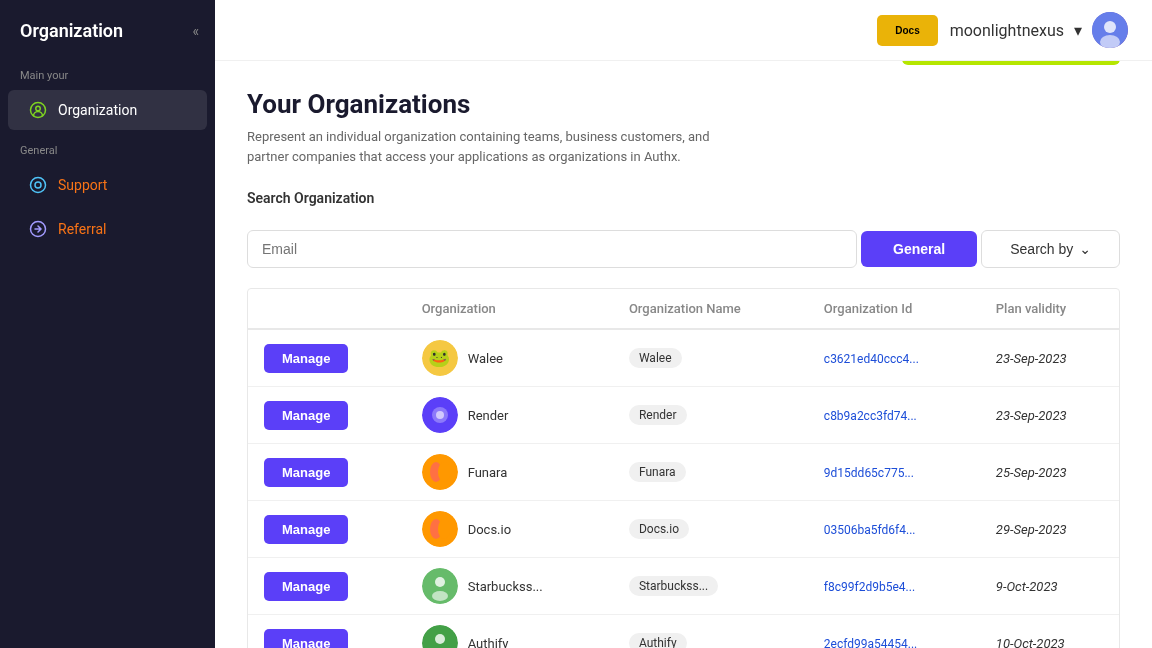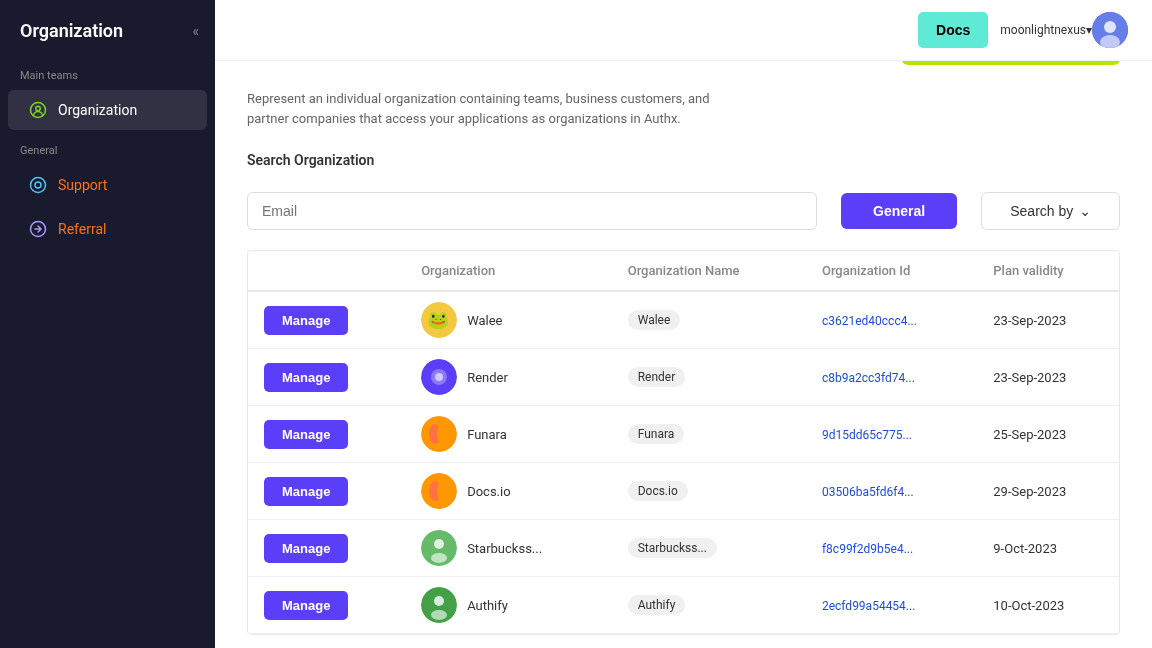--- a/index.html
+++ b/index.html
@@ -74,35 +74,35 @@
     
     .topbar {
       display: flex;
       align-items: center;
       justify-content: flex-end;
       padding: 12px 24px;
       gap: 12px;
       border-bottom: 1px solid #f0f0f0;
     }
     .docs-btn {
-      background: #5eead4;
+      background: #eab308;
       color: #000;
       border: none;
       padding: 10px 18px;
       border-radius: 5px;
-      font-size: 14px;
+      font-size: 10px;
       font-weight: 600;
       cursor: pointer;
     }
     .user-dropdown {
       display: flex;
       align-items: center;
-      gap: 0;
-      cursor: pointer;
-      font-size: 12px;
+      gap: 10px;
+      cursor: pointer;
+      font-size: 16px;
       color: #333;
     }
     .avatar {
       width: 36px;
       height: 36px;
       border-radius: 50%;
       background: linear-gradient(135deg, #667eea 0%, #764ba2 100%);
       display: flex;
       align-items: center;
       justify-content: center;
@@ -152,21 +152,21 @@
     }
     .search-label {
       font-size: 14px;
       font-weight: 600;
       color: #333;
       margin-bottom: 24px;
     }
     .search-row {
       display: flex;
       align-items: center;
-      gap: 24px;
+      gap: 4px;
     }
     .search-input {
       flex: 1;
       padding: 10px 14px;
       border: 1px solid #ddd;
       border-radius: 6px;
       font-size: 14px;
       color: #333;
       outline: none;
     }
@@ -260,37 +260,38 @@
       font-size: 12px;
       display: inline-block;
     }
     .org-id {
       font-size: 12px;
       color: #1d4ed8;
     }
     .plan-date {
       font-size: 13px;
       color: #333;
+      font-style: italic;
     }
 
     
     ::-webkit-scrollbar { width: 6px; }
     ::-webkit-scrollbar-track { background: #f1f1f1; }
     ::-webkit-scrollbar-thumb { background: #ccc; border-radius: 3px; }
   </style>
 </head>
 <body>
 
 <nav class="sidebar">
   <div class="sidebar-header">
     <span class="sidebar-title">Organization</span>
     <span class="collapse-btn">«</span>
   </div>
 
-  <div class="sidebar-section-label">Main teams</div>
+  <div class="sidebar-section-label">Main your</div>
   <div class="sidebar-item active">
     <span class="sidebar-item-icon icon-org">
       <svg width="18" height="18" viewBox="0 0 24 24" fill="none">
         <circle cx="12" cy="12" r="10" stroke="#7ed321" stroke-width="2"></circle>
         <circle cx="12" cy="10" r="3" stroke="#7ed321" stroke-width="2"></circle>
         <path d="M6 20c0-3.314 2.686-6 6-6s6 2.686 6 6" stroke="#7ed321" stroke-width="2" stroke-linecap="round"></path>
       </svg>
     </span>
     <span>Organization</span>
   </div>
@@ -328,20 +329,21 @@
           <circle cx="18" cy="18" r="18" fill="#667eea"></circle>
           <circle cx="18" cy="15" r="6" fill="#fff" opacity="0.8"></circle>
           <ellipse cx="18" cy="30" rx="10" ry="7" fill="#fff" opacity="0.6"></ellipse>
         </svg>
       </div>
     </div>
   </div>
 
   <div class="content">
     <button class="create-btn">+ Create New Organization</button>
+    <h1 class="page-title">Your Organizations</h1>
     <p class="page-description">Represent an individual organization containing teams, business customers, and partner companies that access your applications as organizations in Authx.</p>
 
     <div class="search-section">
       <div class="search-label">Search Organization</div>
       <div class="search-row">
         <input class="search-input" type="text" placeholder="Email" style="">
         <button class="search-btn">General</button>
         <button class="search-by-btn">
           <span>Search by</span>
           <span>⌄</span>

